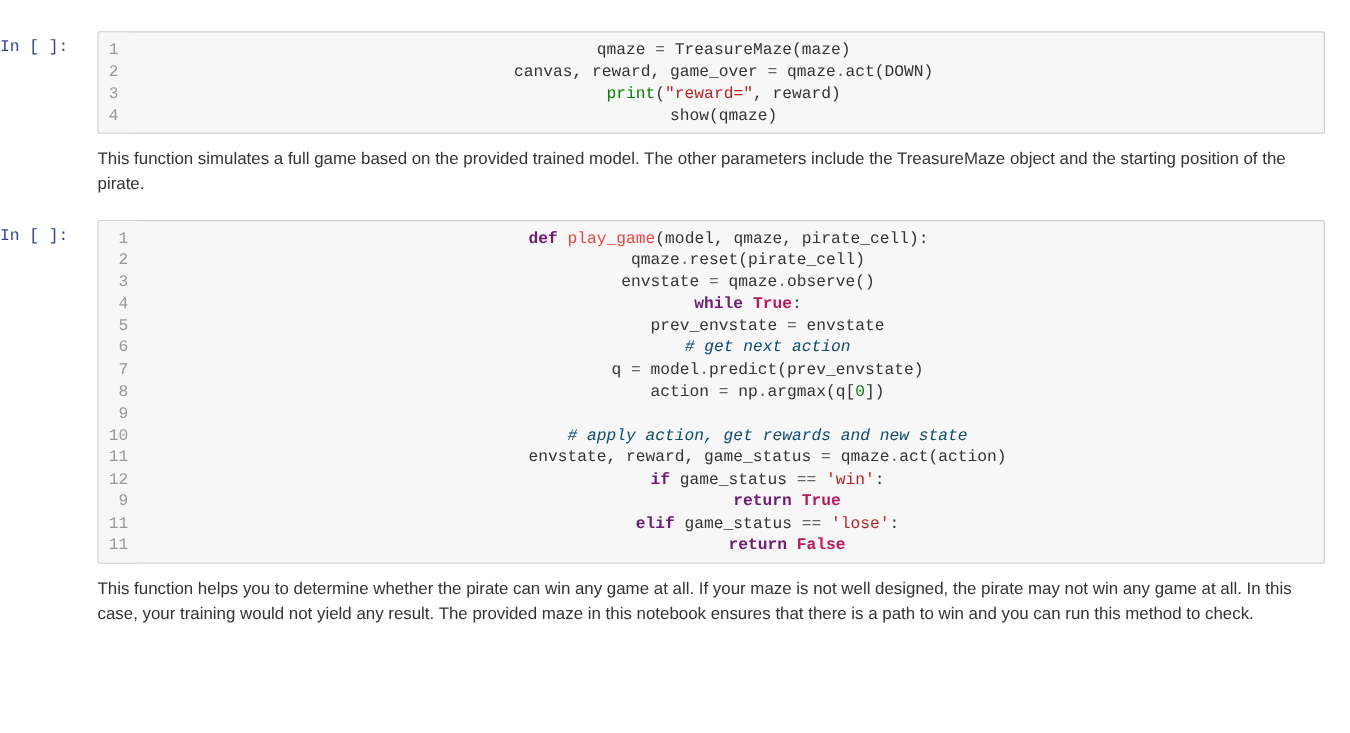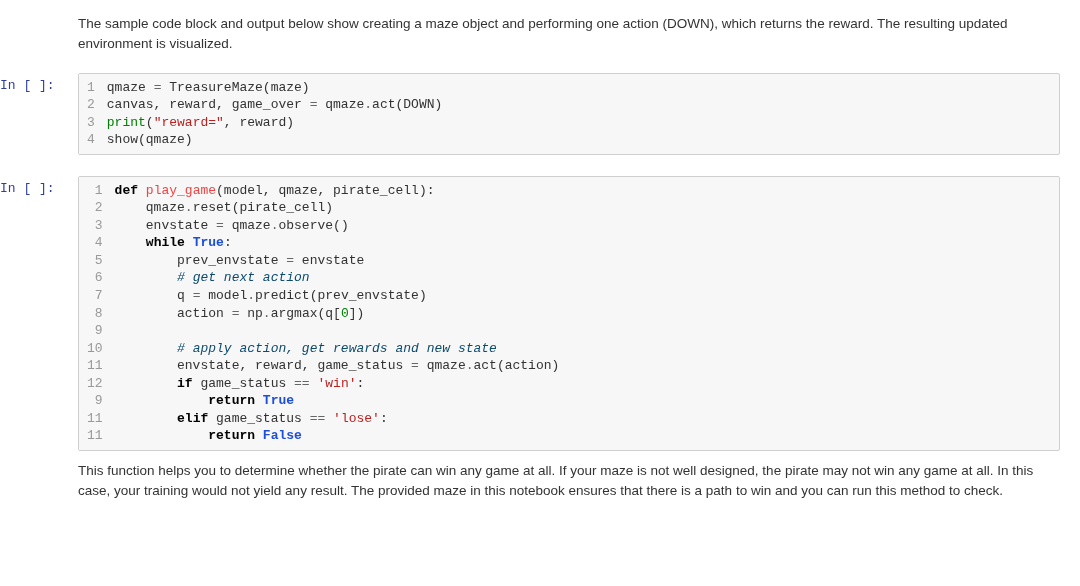--- a/index.html
+++ b/index.html
@@ -61,61 +61,62 @@
       background: #f7f7f7;
     }
     .gutter-line {
       display: block;
     }
     .code-body {
       padding: 5px 8px 5px 4px;
       flex: 1;
       white-space: pre;
       overflow-x: auto;
+      text-align: center;
     }
     .code-line {
       display: block;
       min-height: 1.35em;
     }
-    .tok-kw { color: #000000; font-weight: bold; }
+    .tok-kw { color: #701a75; font-weight: bold; }
     .tok-fn { color: #ef4444; }
     .tok-str { color: #BA2121; }
     .tok-num { color: #008000; }
     .tok-comment { color: #0c4a6e; font-style: italic; }
     .tok-builtin { color: #008000; }
-    .tok-bool { color: #1d4ed8; font-weight: bold; }
+    .tok-bool { color: #be185d; font-weight: bold; }
     .tok-op { color: #666; }
   </style>
 </head>
 <body>
 
 <div class="cell">
   <div class="prompt-area empty"></div>
-  <div class="content-area">
-    <div class="markdown-content">The sample code block and output below show creating a maze object and performing one action (DOWN), which returns the reward. The resulting updated environment is visualized.</div>
-  </div>
 </div>
 
 <div class="cell">
   <div class="prompt-area">In [ ]:</div>
   <div class="content-area">
     <div class="code-container">
       <div class="gutter">
         <span class="gutter-line">1</span>
         <span class="gutter-line">2</span>
         <span class="gutter-line">3</span>
         <span class="gutter-line">4</span>
       </div>
       <div class="code-body"><span class="code-line"><span>qmaze </span><span class="tok-op">=</span><span> TreasureMaze(maze)</span></span><span class="code-line"><span>canvas, reward, game_over </span><span class="tok-op">=</span><span> qmaze</span><span class="tok-op">.</span><span>act(DOWN)</span></span><span class="code-line"><span class="tok-builtin">print</span><span>(</span><span class="tok-str">"reward="</span><span>, reward)</span></span><span class="code-line"><span>show(qmaze)</span></span></div>
     </div>
   </div>
 </div>
 
 <div class="cell">
   <div class="prompt-area empty"></div>
+  <div class="content-area">
+    <div class="markdown-content">This function simulates a full game based on the provided trained model. The other parameters include the TreasureMaze object and the starting position of the pirate.</div>
+  </div>
 </div>
 
 <div class="cell">
   <div class="prompt-area">In [ ]:</div>
   <div class="content-area">
     <div class="code-container">
       <div class="gutter">
         <span class="gutter-line">1</span>
         <span class="gutter-line">2</span>
         <span class="gutter-line">3</span>

